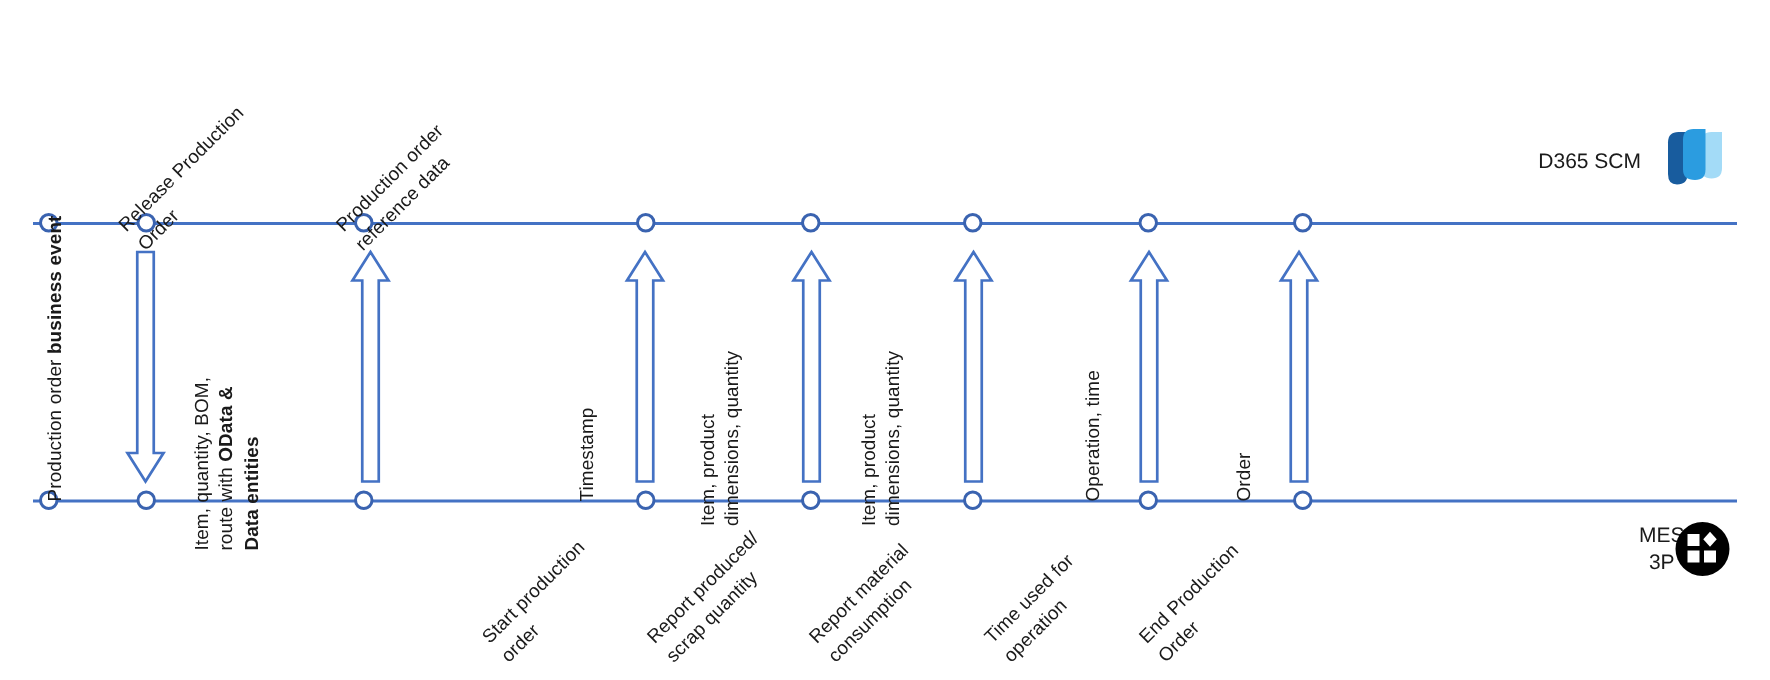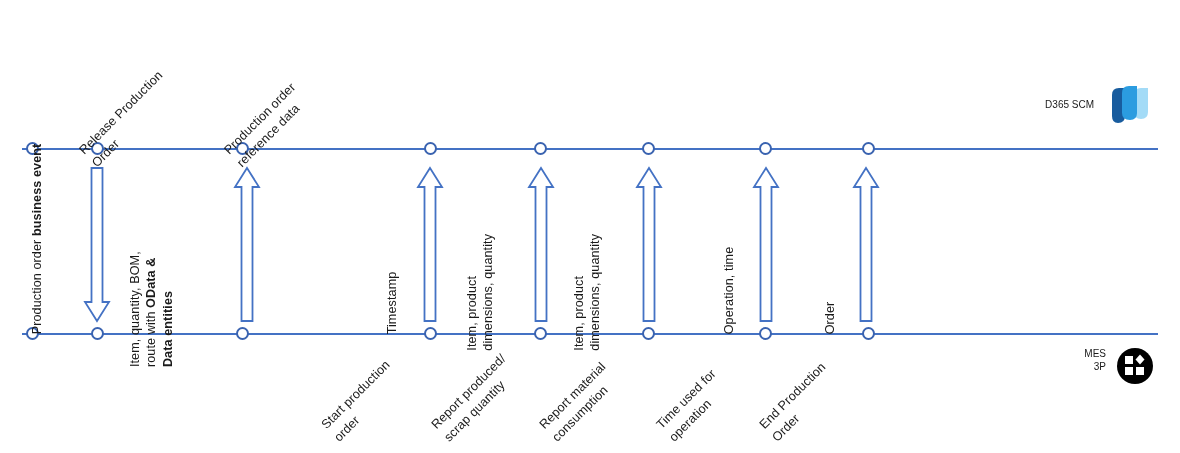--- a/index.html
+++ b/index.html
@@ -71,23 +71,23 @@
   .vert-label b { font-weight: bold; }
 
   .arrow-svg {
     position: absolute;
     overflow: visible;
   }
 
   
   .legend-text {
     position: absolute;
-    font-size: 10px;
+    font-size: 14px;
     color: #1a1a1a;
-    text-align: right;
+    text-align: center;
     line-height: 1.3;
   }
   .logo-box { position: absolute; }
 </style>
 </head>
 <body>
 
 <div id="canvas">
 
   <div class="lane-line" id="top-lane-line"></div>
@@ -164,21 +164,21 @@
 
   <div class="legend-text" style="right:86px; top:98px;">D365 SCM</div>
   <div class="logo-box" style="right:24px; top:86px; width:48px; height:40px;">
     <svg width="48" height="40" viewBox="0 0 48 40">
       <path d="M4 9 Q4 2 11 2 L17 2 L17 30 Q17 37 10 37 Q4 37 4 30 Z" fill="#185C9E"></path>
       <path d="M26 9 Q26 2 33 2 L40 2 L40 26 Q40 33 33 33 Q26 33 26 26 Z" fill="#A3DBF7"></path>
       <path d="M14 7 Q14 0 21 0 L29 0 L29 27 Q29 34 22 34 Q14 34 14 27 Z" fill="#2B9CE0"></path>
     </svg>
   </div>
 
-  <div class="legend-text" style="right:74px; top:347px; white-space:pre-line;">MES
+  <div class="legend-text" style="right:57px; top:347px; white-space:pre-line;">MES
 3P</div>
   <div class="logo-box" style="right:24px; top:345px; width:42px; height:42px;">
     <svg width="42" height="42" viewBox="0 0 42 42">
       <circle cx="21" cy="21" r="18" fill="#000000"></circle>
       <rect x="11" y="11" width="8" height="8" fill="#ffffff"></rect>
       <rect x="11" y="22" width="8" height="8" fill="#ffffff"></rect>
       <rect x="22" y="22" width="8" height="8" fill="#ffffff"></rect>
       <path d="M26 9.5 L30.5 14.5 L26 19.5 L21.5 14.5 Z" fill="#ffffff"></path>
     </svg>
   </div>

